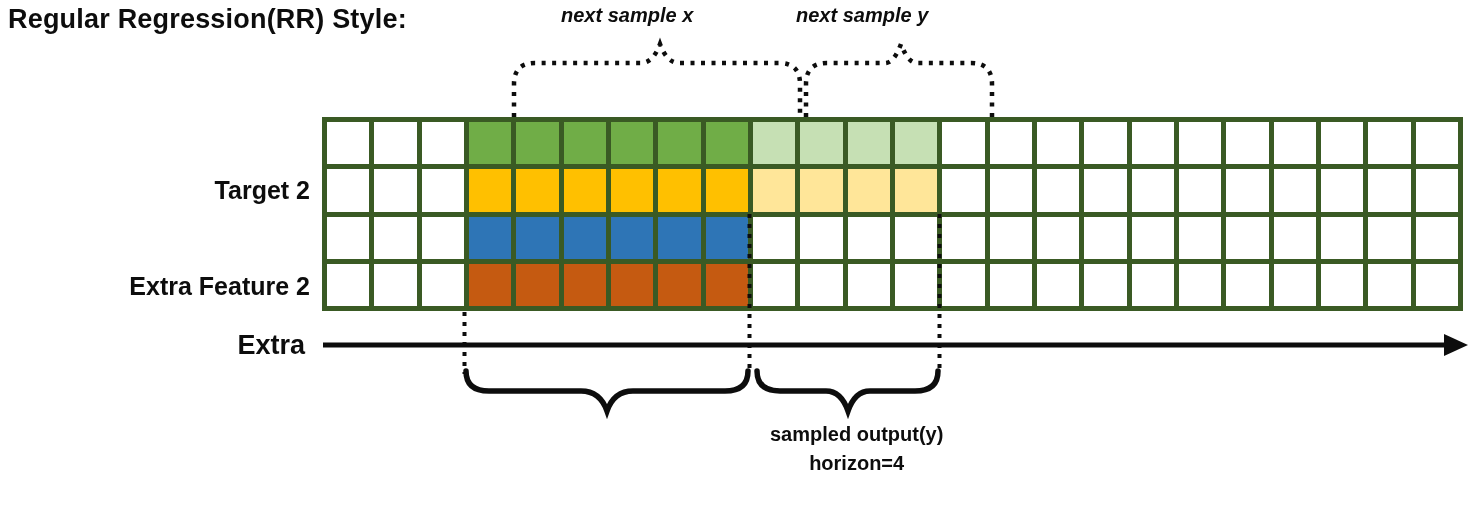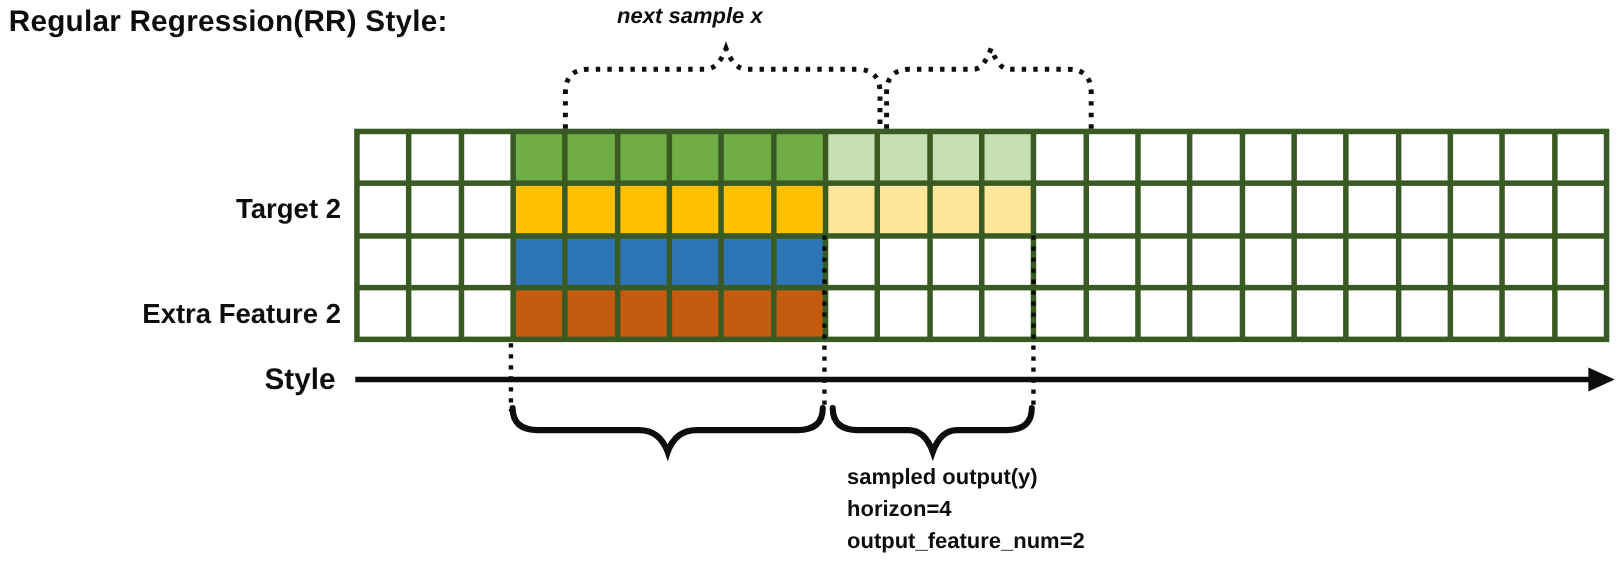--- a/index.html
+++ b/index.html
@@ -4,21 +4,21 @@
 <style>
   html,body{margin:0;padding:0;background:#fff;}
   #canvas{
     position:relative;
     width:1476px;height:516px;
     background:#fff;
     font-family:"Liberation Sans", sans-serif;
     color:#0d0d0d;
     overflow:hidden;
   }
-  .abs{position:absolute;}
+  .abs{position:absolute;text-align:center;}
   .title{
     left:8px;top:4px;
     font-size:27px;font-weight:bold;letter-spacing:0.2px;
   }
   .top-label{
     top:2px;height:26px;line-height:26px;
     font-size:20px;font-style:italic;font-weight:600;
     text-align:left;white-space:nowrap;
   }
   #next-x-label{left:561px;width:200px;}
@@ -47,20 +47,21 @@
   svg.overlay{position:absolute;left:0;top:0;pointer-events:none;}
 </style>
 </head>
 <body>
 
 <div id="canvas">
 
   <div class="abs title">Regular Regression(RR) Style:</div>
 
   <div id="next-x-label" class="abs top-label">next sample x</div>
+  <div id="next-y-label" class="abs top-label">next sample y</div>
 
   <div class="abs row-label" style="top:174px;">Target 2</div>
   <div class="abs row-label" style="top:270px;">Extra Feature 2</div>
 
   <div id="sample-grid" class="abs" style="background: rgb(58, 90, 36); grid-template-columns: repeat(24, 1fr);">
       <div class="cell" style="background: rgb(255, 255, 255);"></div>
       <div class="cell" style="background: rgb(255, 255, 255);"></div>
       <div class="cell" style="background: rgb(255, 255, 255);"></div>
       <div class="cell" style="background: rgb(112, 173, 71);"></div>
       <div class="cell" style="background: rgb(112, 173, 71);"></div>
@@ -150,21 +151,21 @@
       <div class="cell" style="background: rgb(255, 255, 255);"></div>
       <div class="cell" style="background: rgb(255, 255, 255);"></div>
       <div class="cell" style="background: rgb(255, 255, 255);"></div>
       <div class="cell" style="background: rgb(255, 255, 255);"></div>
       <div class="cell" style="background: rgb(255, 255, 255);"></div>
       <div class="cell" style="background: rgb(255, 255, 255);"></div>
       <div class="cell" style="background: rgb(255, 255, 255);"></div>
       <div class="cell" style="background: rgb(255, 255, 255);"></div>
     </div>
 
-  <div class="abs time-label">Style</div>
+  <div class="abs time-label">Extra</div>
 
   <svg class="overlay" width="1476" height="516" viewBox="0 0 1476 516">
 
     <path d="M 514 117 L 514 84 Q 514 63 535 63 L 641 63 Q 653 63 660 44 Q 667 63 679 63 L 779 63 Q 800 63 800 84 L 800 117" fill="none" stroke="#0d0d0d" stroke-width="4.5" stroke-dasharray="4 6.5"></path>
 
     <path d="M 806 117 L 806 84 Q 806 63 827 63 L 885 63 Q 894 63 901 44 Q 908 63 917 63 L 971 63 Q 992 63 992 84 L 992 117" fill="none" stroke="#0d0d0d" stroke-width="4.5" stroke-dasharray="4 6.5"></path>
 
     <line x1="464.5" y1="312" x2="464.5" y2="374" stroke="#0d0d0d" stroke-width="4" stroke-dasharray="4 6"></line>
     <line x1="749.5" y1="214" x2="749.5" y2="374" stroke="#0d0d0d" stroke-width="4" stroke-dasharray="4 6"></line>
     <line x1="939.5" y1="214" x2="939.5" y2="374" stroke="#0d0d0d" stroke-width="4" stroke-dasharray="4 6"></line>
@@ -173,16 +174,15 @@
     <polygon points="1444,334 1468,345 1444,356" fill="#0d0d0d"></polygon>
 
     <path d="M 466 371 Q 466 391 489 391 L 581 391 Q 600 391 607 411 Q 614 391 633 391 L 725 391 Q 748 391 748 371" fill="none" stroke="#0d0d0d" stroke-width="5.5" stroke-linecap="round"></path>
 
     <path d="M 757 371 Q 757 391 780 391 L 826 391 Q 841 391 848 411 Q 855 391 870 391 L 915 391 Q 938 391 938 371" fill="none" stroke="#0d0d0d" stroke-width="5.5" stroke-linecap="round"></path>
   </svg>
 
   <div id="output-block" class="abs note-block">
     <div>sampled output(y)</div>
     <div>horizon=4</div>
-    <div>output_feature_num=2</div>
   </div>
 
 </div>
 
 </body></html>

